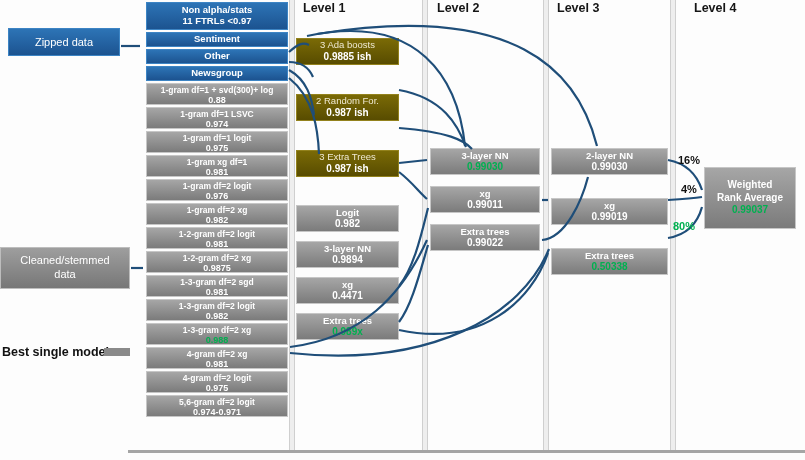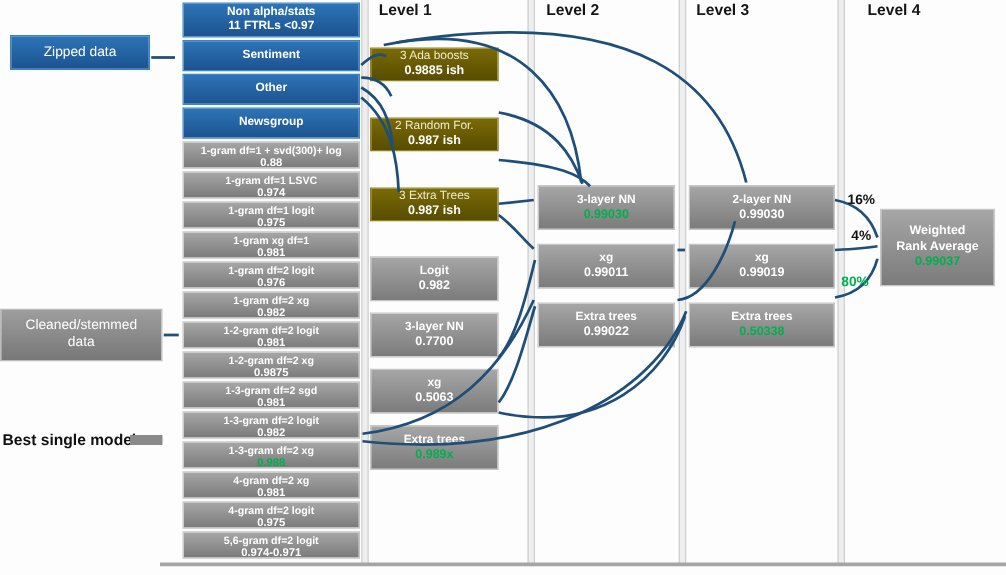--- a/index.html
+++ b/index.html
@@ -7,38 +7,38 @@
   .canvas{position:relative;width:805px;height:460px;background:#fdfdfd;overflow:hidden}
   .band{position:absolute;top:0;height:452px;width:6px;background:#eeeeee;border-left:1px solid #cfcfcf;border-right:1px solid #cfcfcf;z-index:1}
   .baseline{position:absolute;left:128px;right:0;top:450px;height:3px;background:#a5a5a5;z-index:1}
   .hdr{position:absolute;top:1px;font-weight:bold;font-size:12.5px;color:#151515;z-index:2}
   
   .zipped{position:absolute;left:8px;top:28px;width:112px;height:28px;background:linear-gradient(#2d74b6,#1c5390);border:1px solid #3c84c4;color:#fff;font-size:11px;display:flex;align-items:center;justify-content:center;z-index:2}
   .cleaned{position:absolute;left:0;top:247px;width:130px;height:42px;background:linear-gradient(#9e9e9e,#777);border:1px solid #bdbdbd;color:#fff;font-size:11px;text-align:center;display:flex;flex-direction:column;align-items:center;justify-content:center;line-height:1.25;z-index:2}
   .best{position:absolute;left:2px;top:345px;font-weight:bold;font-size:12.5px;color:#111;z-index:2}
   
   .stack{position:absolute;left:146px;top:2px;width:142px;display:flex;flex-direction:column;gap:2px;z-index:2}
-  .bluebox{background:linear-gradient(#2d74b6,#1c5390);border:1px solid #3c84c4;color:#fff;font-size:9.5px;font-weight:bold;text-align:center;height:25px;display:flex;flex-direction:column;justify-content:center;line-height:1.15}
+  .bluebox{background:linear-gradient(#2d74b6,#1c5390);border:1px solid #3c84c4;color:#fff;font-size:9.5px;font-weight:bold;text-align:center;height:15px;display:flex;flex-direction:column;justify-content:center;line-height:1.15}
   .bluebox.h2{height:28px}
   .graybox{background:linear-gradient(#a6a6a6,#7b7b7b);border:1px solid #c6c6c6;color:#fff;font-size:8.5px;font-weight:bold;text-align:center;line-height:1.2;padding:1px 8px;overflow:hidden}
   .stack .graybox{height:22px}
   .graybox .sc{display:block;font-size:9px}
   .graybox.inline .sc{display:inline}
   .green{color:#00b050 !important}
   
   .l1o{position:absolute;left:296px;top:38px;width:103px;display:flex;flex-direction:column;gap:29px;z-index:2}
   .olive{background:linear-gradient(#7a6a06,#584c00);border:1px solid #93821d;text-align:center;height:27px;display:flex;flex-direction:column;justify-content:center;line-height:1.15}
   .olive .olbl{font-size:9.5px;color:#efe9d2}
   .olive .osc{font-size:10px;font-weight:bold;color:#fff}
   
   .l1g{position:absolute;left:296px;top:205px;width:103px;display:flex;flex-direction:column;gap:9px;z-index:2}
-  .l1g .graybox,.l2c .graybox,.l3c .graybox{height:27px;font-size:9.5px;display:flex;flex-direction:column;justify-content:center;padding:17px 2px}
+  .l1g .graybox,.l2c .graybox,.l3c .graybox{height:27px;font-size:9.5px;display:flex;flex-direction:column;justify-content:center;padding:4px 2px}
   .l1g .graybox .sc,.l2c .graybox .sc,.l3c .graybox .sc{font-size:10px}
   .l2c{position:absolute;left:430px;top:148px;width:110px;display:flex;flex-direction:column;gap:11px;z-index:2}
-  .l3c{position:absolute;left:551px;top:148px;width:117px;display:flex;flex-direction:column;gap:11px;z-index:2}
+  .l3c{position:absolute;left:551px;top:148px;width:117px;display:flex;flex-direction:column;gap:23px;z-index:2}
   
   .l4box{position:absolute;left:704px;top:167px;width:92px;height:62px;background:linear-gradient(#a6a6a6,#7b7b7b);border:1px solid #c6c6c6;color:#fff;font-size:10px;font-weight:bold;text-align:center;display:flex;flex-direction:column;justify-content:center;line-height:1.25;z-index:2}
   .pct{position:absolute;font-weight:bold;font-size:11px;color:#111;z-index:4}
   .arrows{position:absolute;left:0;top:0;width:805px;height:460px;pointer-events:none;z-index:3}
   .arrows path,.arrows line{fill:none}
 </style>
 </head>
 <body>
 
 <div class="canvas">
@@ -151,25 +151,25 @@
     </div>
   </div>
 
   <div class="l1g">
     <div class="graybox">
       <span class="nm">Logit</span>
       <span class="sc">0.982</span>
     </div>
     <div class="graybox">
       <span class="nm">3-layer NN</span>
-      <span class="sc">0.7700</span>
+      <span class="sc">0.9894</span>
     </div>
     <div class="graybox">
       <span class="nm">xg</span>
-      <span class="sc">0.5063</span>
+      <span class="sc">0.4471</span>
     </div>
     <div class="graybox">
       <span class="nm">Extra trees</span>
       <span class="sc green">0.989x</span>
     </div>
   </div>
 
   <div class="l2c">
     <div class="graybox">
       <span class="nm">3-layer NN</span>

